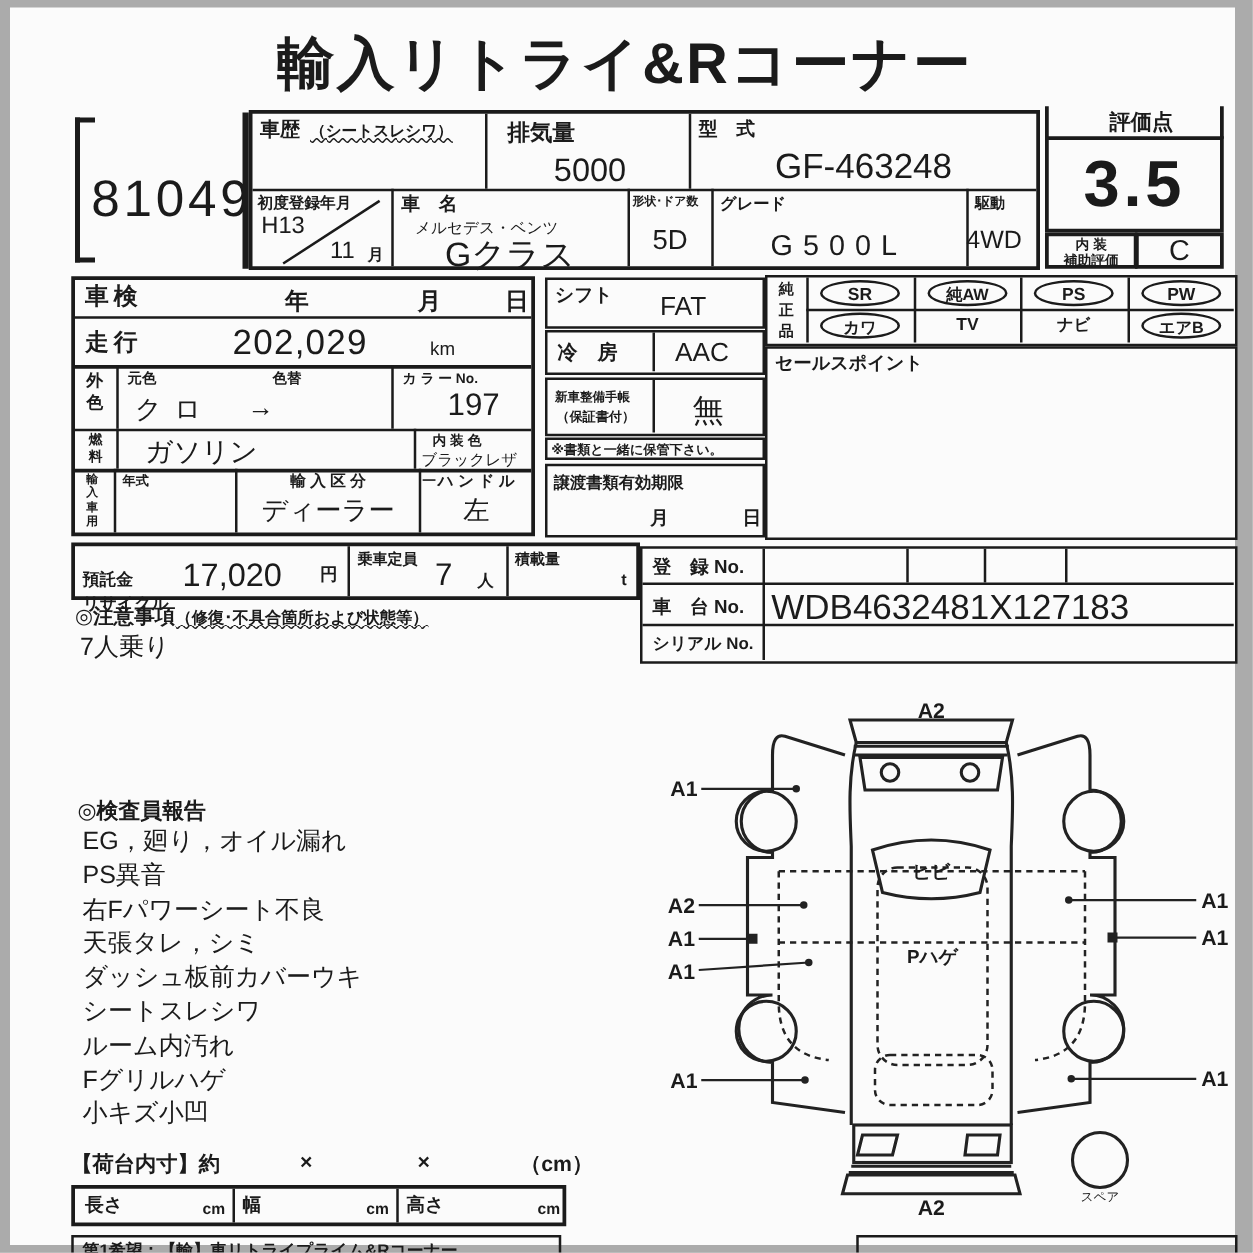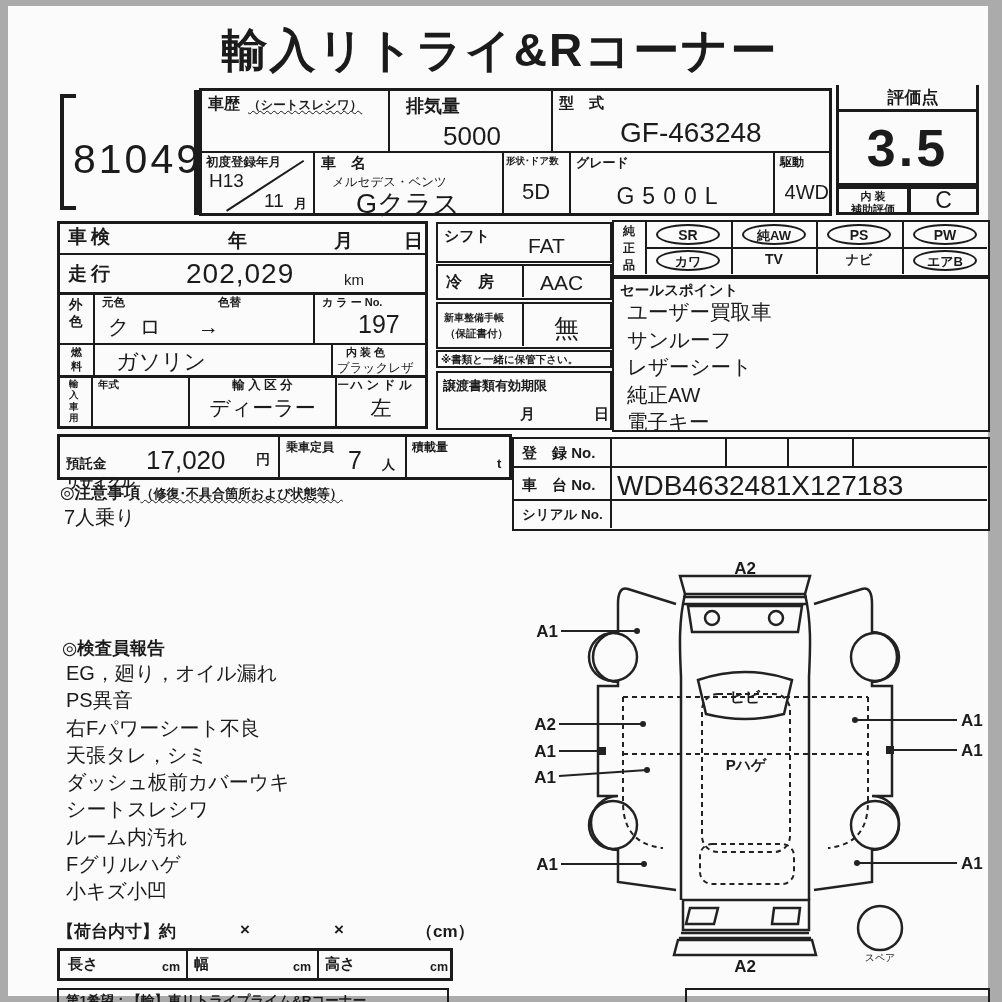--- a/index.html
+++ b/index.html
@@ -69,21 +69,21 @@
     <span class="a" style="left:130px;top:83px;font-size:12.5px;">メルセデス・ベンツ</span>
     <span class="a" style="left:112px;top:95px;width:188px;text-align:center;font-size:27px;">Gクラス</span>
 
     <span class="a bold" style="left:304px;top:64px;font-size:9.5px;">形状･ドア数</span>
     <span class="a" style="left:302px;top:88px;width:64px;text-align:center;font-size:22px;">5D</span>
 
     <span class="a bold" style="left:374px;top:63px;font-size:13px;">グレード</span>
     <span class="a" style="left:369px;top:92px;width:200px;text-align:center;font-size:23px;letter-spacing:8px;">G500L</span>
 
     <span class="a bold" style="left:578px;top:63px;font-size:12px;">駆動</span>
-    <span class="a" style="left:571px;top:90px;width:56px;text-align:right;font-size:20px;">4WD</span>
+    <span class="a" style="left:571px;top:90px;width:56px;text-align:left;font-size:20px;">4WD</span>
   </div>
 
   <div class="a b3" style="left:57px;top:221px;width:371px;height:208px;">
     <div class="ln" style="left:0;top:29px;width:365px;height:2px;"></div>
     <div class="ln" style="left:0;top:68px;width:365px;height:3px;"></div>
     <div class="ln" style="left:0;top:119px;width:365px;height:2px;"></div>
     <div class="ln" style="left:0;top:151px;width:365px;height:3px;"></div>
     <div class="ln" style="left:33px;top:68px;width:2px;height:51px;"></div>
     <div class="ln" style="left:253px;top:68px;width:2px;height:51px;"></div>
     <div class="ln" style="left:33px;top:119px;width:2px;height:32px;"></div>
@@ -158,27 +158,20 @@
     <div class="a ell bold" style="left:213px;top:2px;width:64px;height:21px;line-height:19px;font-size:14px;">PS</div>
     <div class="a ell bold" style="left:299px;top:2px;width:64px;height:21px;line-height:19px;font-size:14px;">PW</div>
     <div class="a ell bold" style="left:42px;top:28px;width:64px;height:21px;line-height:19px;font-size:13px;">カワ</div>
     <div class="a bold" style="left:128px;top:29px;width:64px;text-align:center;font-size:14px;">TV</div>
     <div class="a bold" style="left:213px;top:29px;width:64px;text-align:center;font-size:13px;">ナビ</div>
     <div class="a ell bold" style="left:299px;top:28px;width:64px;height:21px;line-height:19px;font-size:13px;">エアB</div>
   </div>
 
   <div class="a b25" style="left:612px;top:277px;width:378px;height:155px;">
     <span class="a bold" style="left:6px;top:2px;font-size:14.5px;">セールスポイント</span>
-    <div class="a" style="left:13px;top:19px;font-size:20.5px;line-height:27.5px;">
-      <div>ユーザー買取車</div>
-      <div>サンルーフ</div>
-      <div>レザーシート</div>
-      <div>純正AW</div>
-      <div>電子キー</div>
-    </div>
   </div>
 
   <div class="a b3" style="left:57px;top:434px;width:455px;height:46px;">
     <div class="ln" style="left:218px;top:0;width:2px;height:40px;"></div>
     <div class="ln" style="left:345px;top:0;width:2px;height:40px;"></div>
     <span class="a bold" style="left:6px;top:2px;font-size:13.5px;margin-top:35px;">リサイクル</span>
     <span class="a bold" style="left:6px;top:18px;font-size:13.5px;">預託金</span>
     <span class="a" style="left:86px;top:8px;font-size:26px;">17,020</span>
     <span class="a bold" style="left:196px;top:14px;font-size:14px;">円</span>
     <span class="a bold" style="left:226px;top:2px;font-size:12px;">乗車定員</span>

